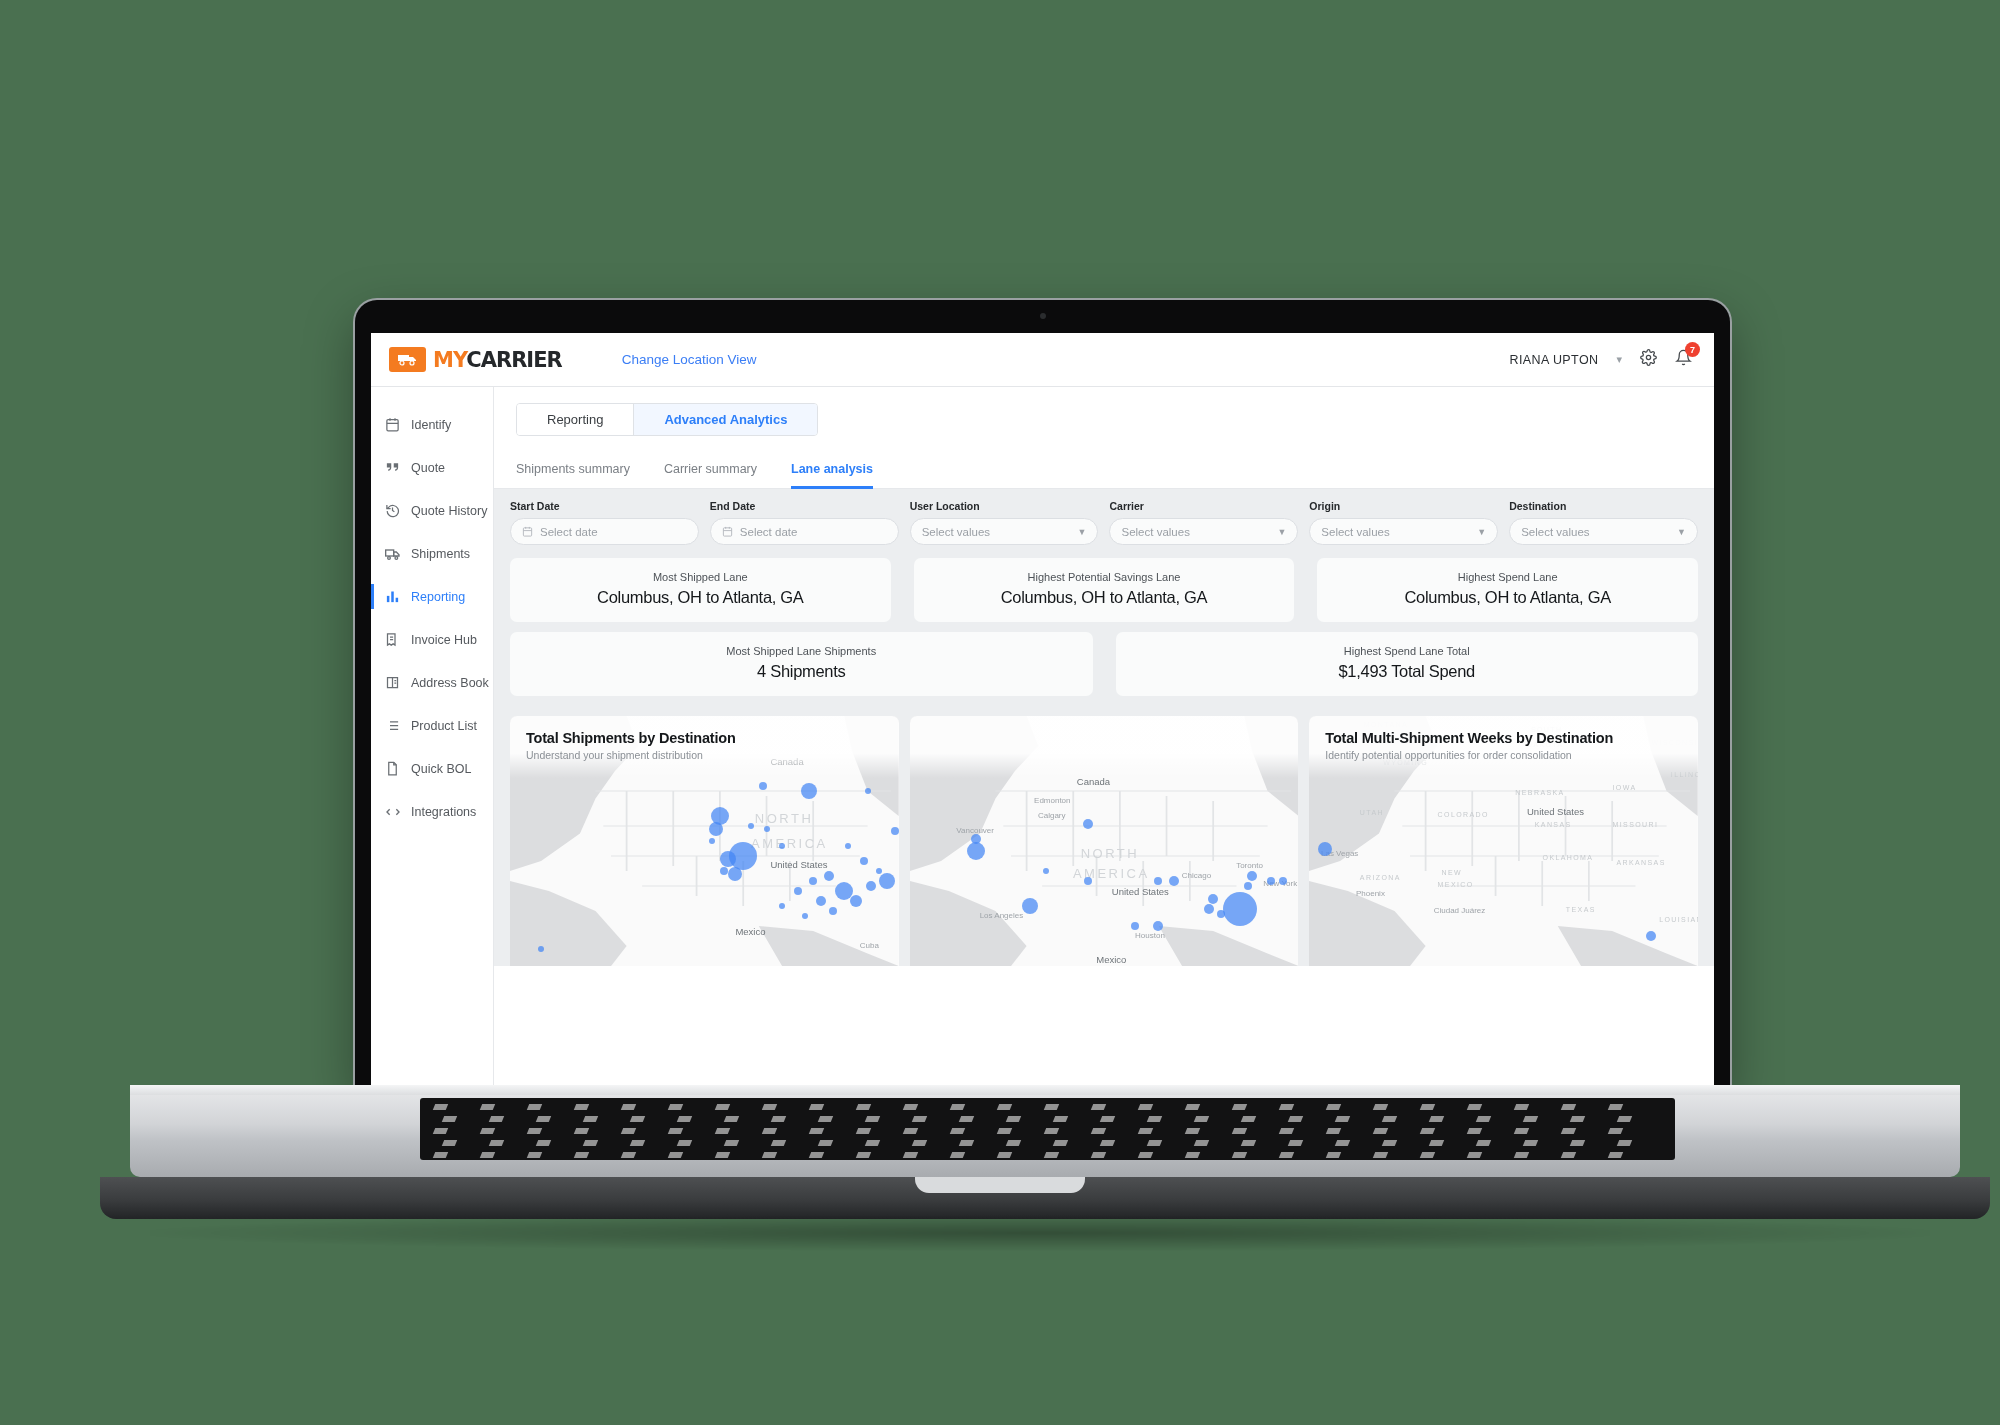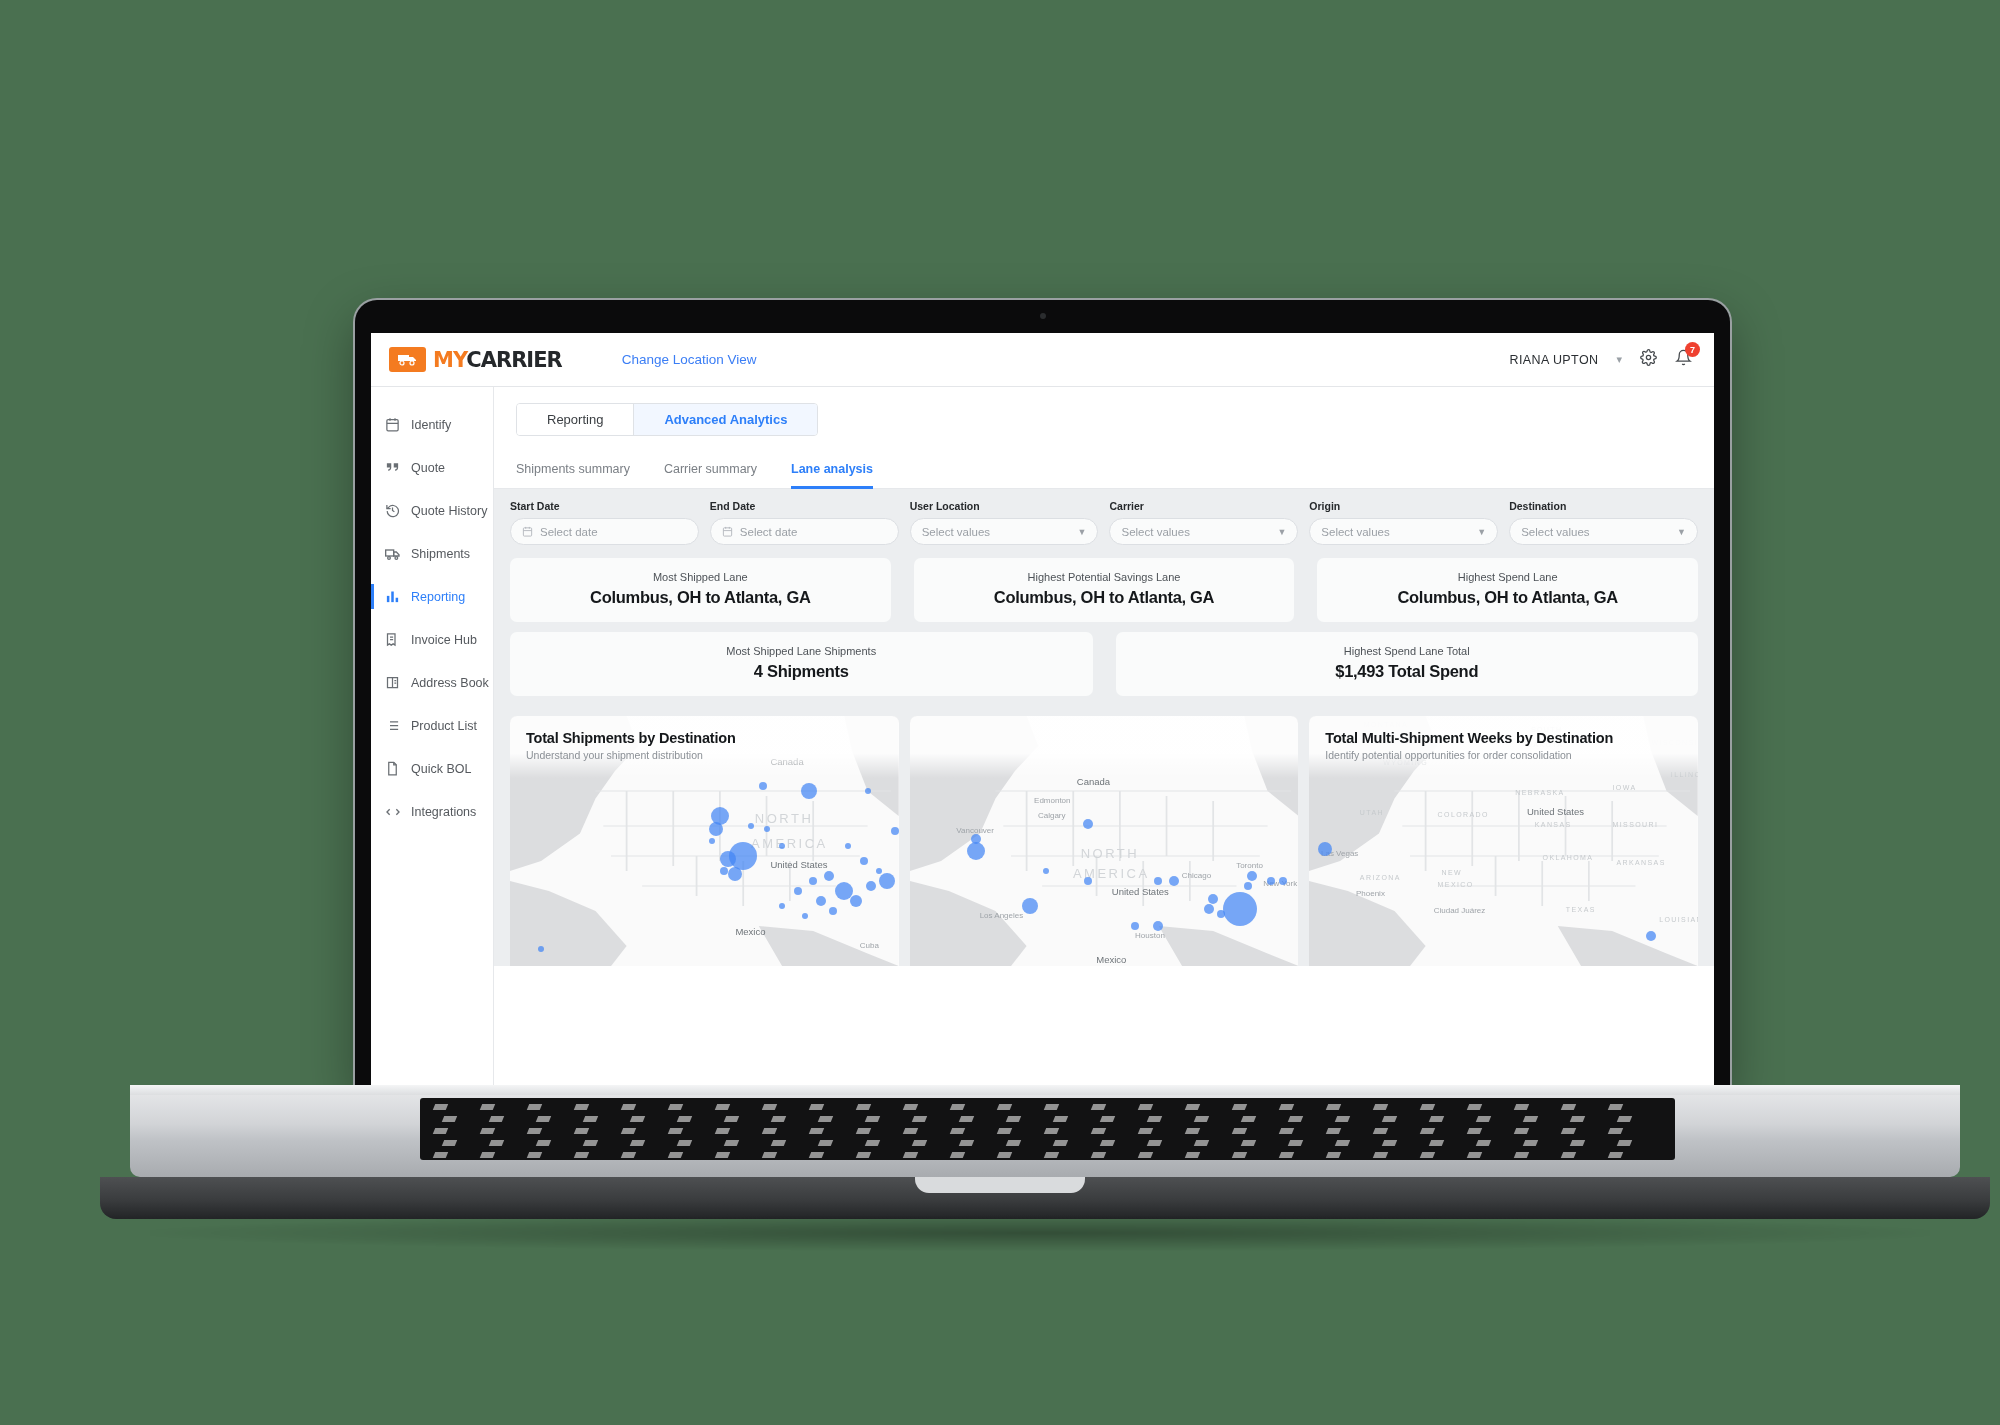--- a/index.html
+++ b/index.html
@@ -195,21 +195,21 @@
   .filter-ctl .dd-arrow { margin-left: auto; color: #9ba0a6; font-size: 9px; }
 
   
   .kpi-area { background: #eceef0; padding: 0 16px 10px 16px; }
   .kpi-row { display: flex; gap: 23px; margin-bottom: 10px; }
   .kpi-card {
     flex: 1; background: #fafbfb; border-radius: 7px;
     padding: 13px 10px 15px; text-align: center;
   }
   .kpi-label { font-size: 11px; color: #4d5257; margin-bottom: 5px; }
-  .kpi-value { font-size: 16.5px; font-weight: bold; color: #15181b; letter-spacing: -.3px; }
+  .kpi-value { font-size: 16.5px; font-weight: normal; color: #15181b; letter-spacing: -.3px; }
 
   
   .maps { background: #eceef0; padding: 0 16px; display: flex; gap: 11px; }
   .map-card {
     flex: 1; background: #fff; border-radius: 7px 7px 0 0;
     height: 250px; position: relative; overflow: hidden;
   }
   .map-head { position: absolute; top: 0; left: 0; right: 0; padding: 14px 16px 0; z-index: 4; }
   .map-title { font-size: 14.5px; font-weight: bold; color: #15181b; letter-spacing: -.2px; }
   .map-sub { font-size: 10.5px; color: #8b9096; margin-top: 3px; }

